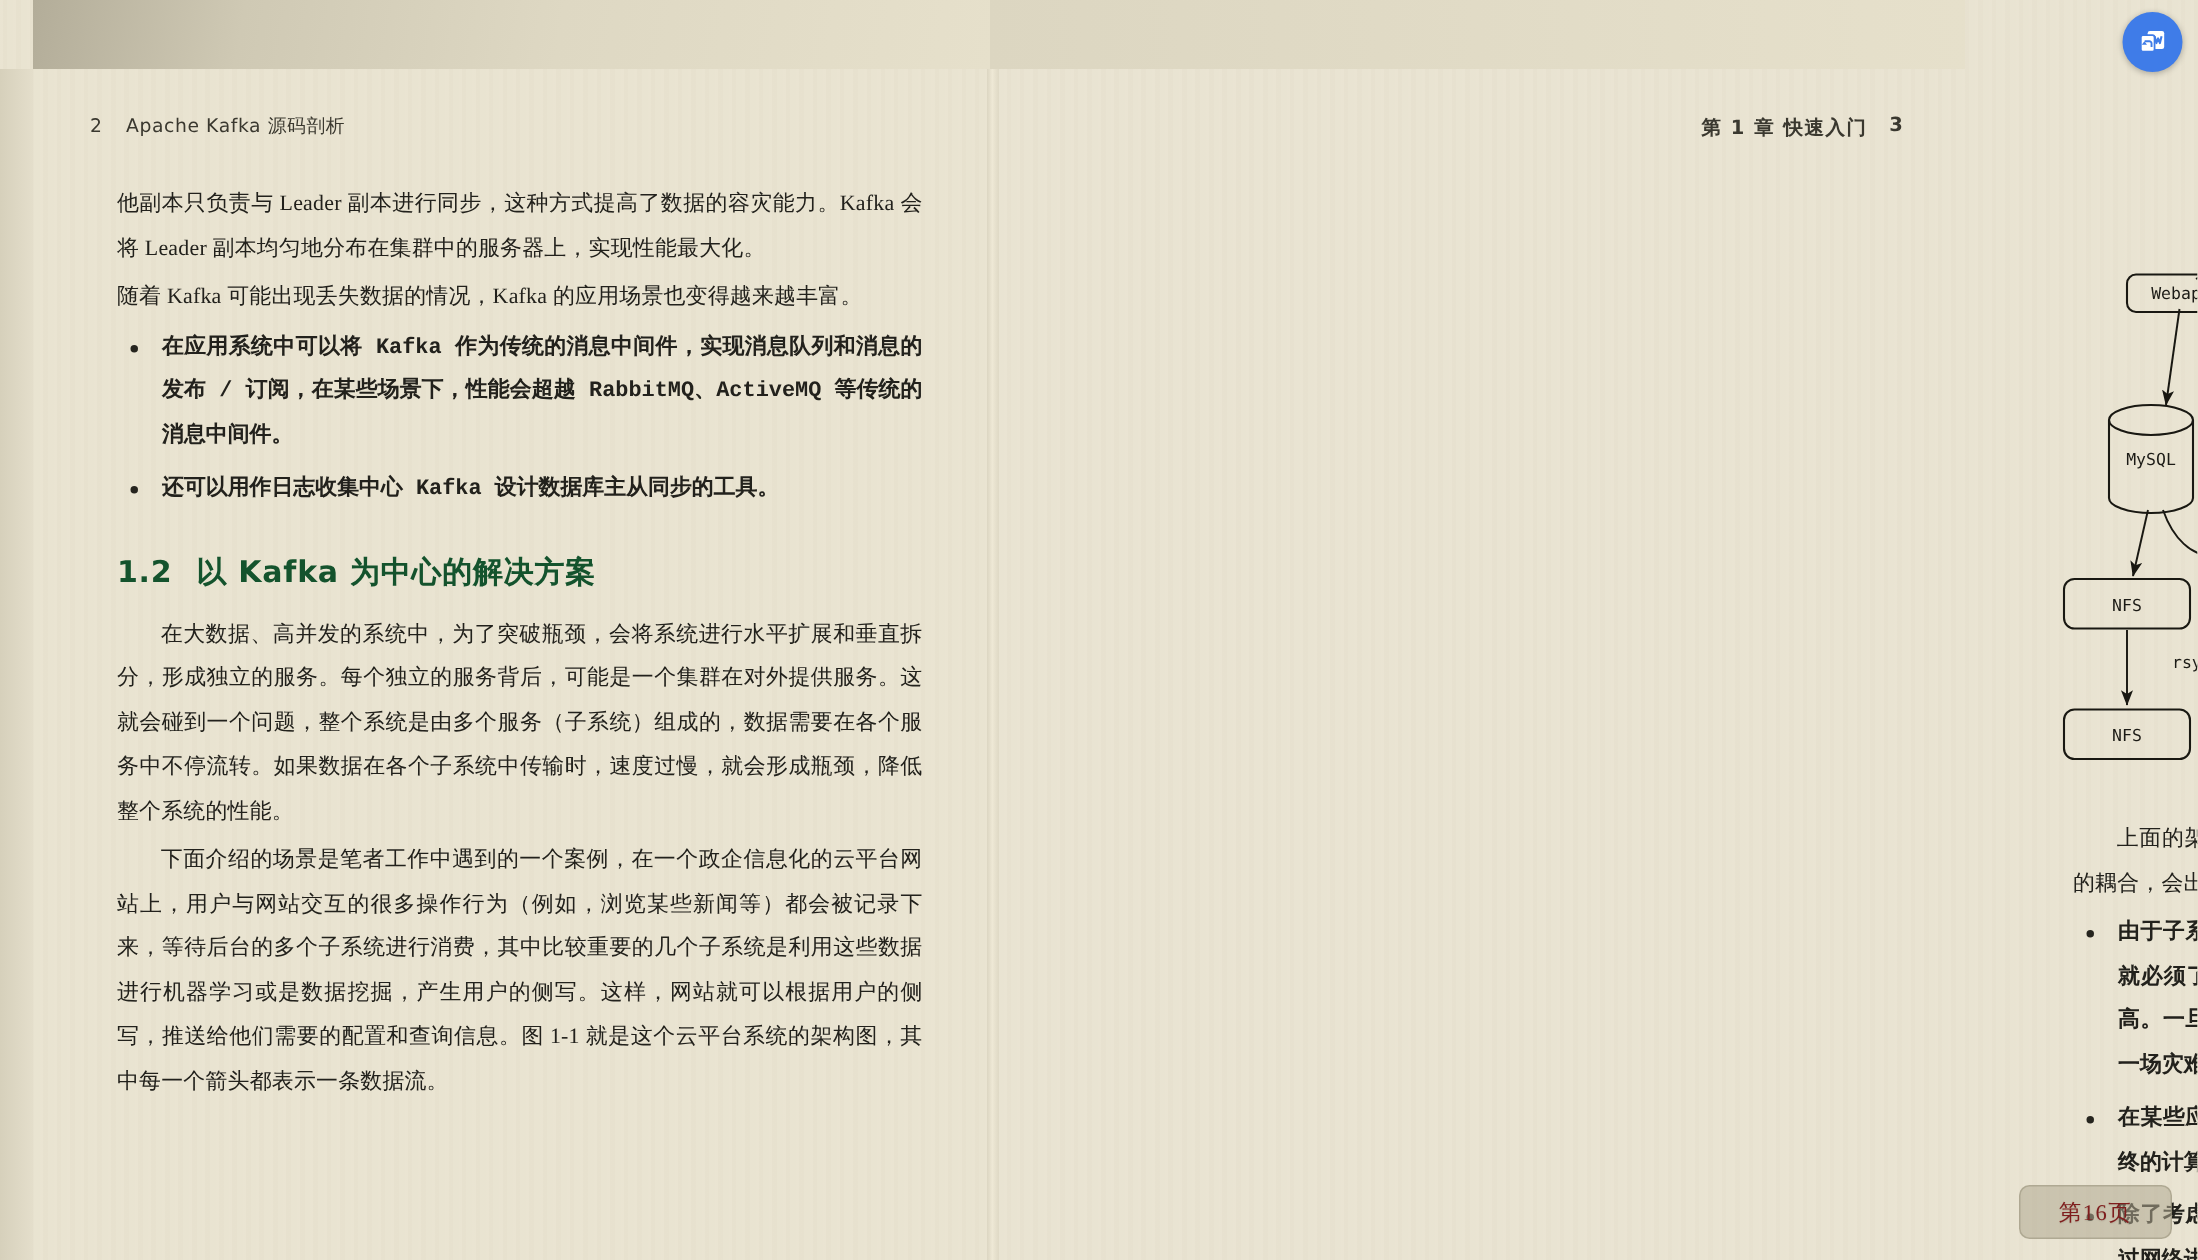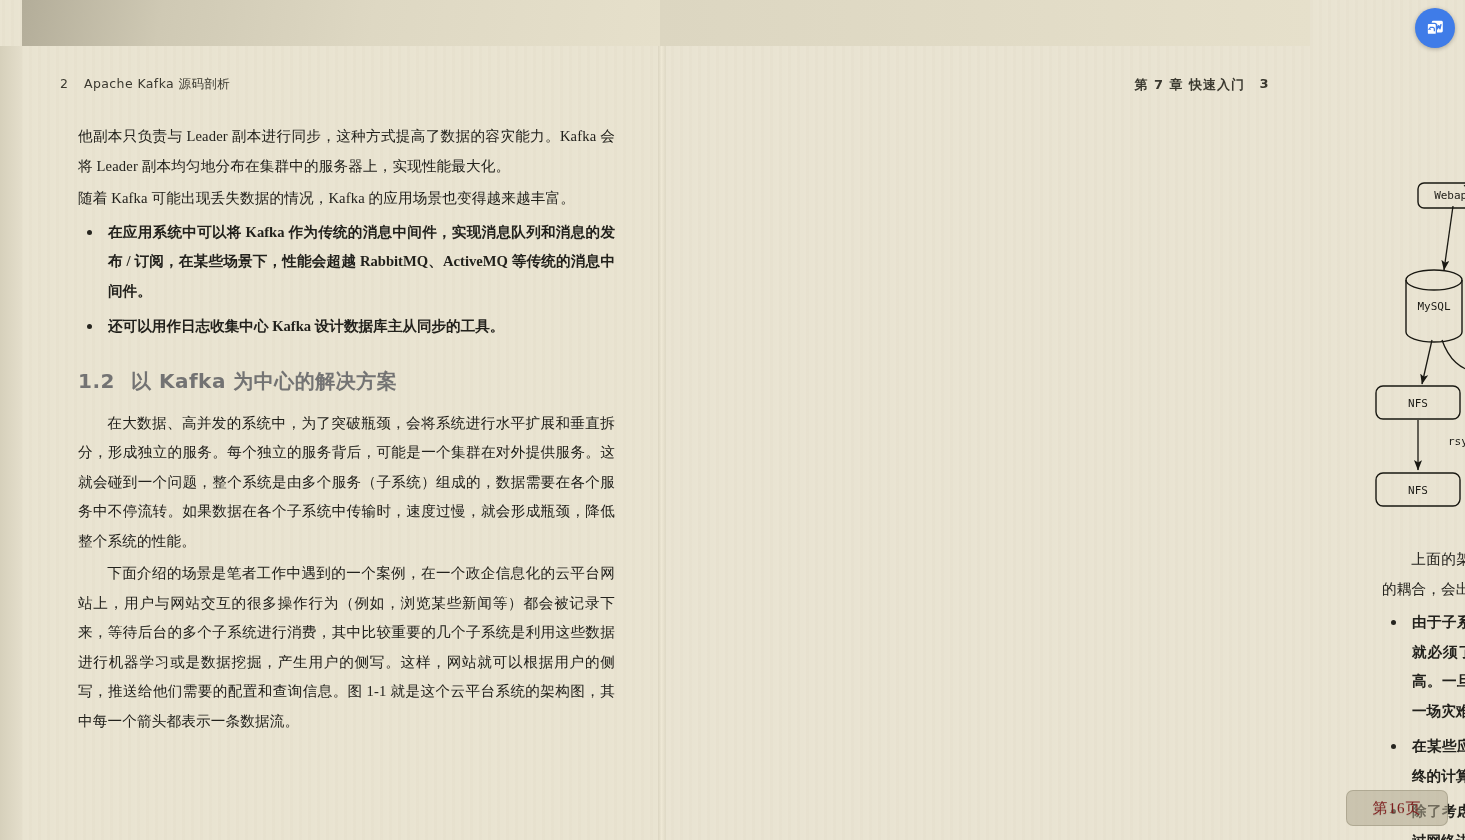--- a/index.html
+++ b/index.html
@@ -63,31 +63,31 @@
     letter-spacing:.15px;
   }
   p.indent{text-indent:2em;}
   p.hang{margin-left:0;}
 
   ul.bul{list-style:none;margin:4px 0 4px 0;padding:0;}
   ul.bul li{
     position:relative;padding-left:30px;margin-bottom:6px;
     font-size:14.6px;line-height:29.5px;color:#22211c;
     text-align:justify;font-weight:600;
-    font-family:Liberation Serif, serif;
+    font-family:Liberation Mono, monospace;
   }
   ul.bul li:before{
     content:"";position:absolute;left:9px;top:12px;
     width:5px;height:5px;border-radius:50%;background:#26251f;
   }
 
   h2.sec{
     margin:26px 0 14px 0;
     font-family:"DejaVu Sans","Liberation Sans",sans-serif;
-    font-size:20px;font-weight:600;color:#737373;letter-spacing:.5px;
+    font-size:20px;font-weight:600;color:#14532d;letter-spacing:.5px;
   }
   h2.sec .num{margin-right:16px;}
 
   
   .figwrap{position:absolute;left:700px;top:118px;width:580px;height:410px;}
   .figcap{
     position:absolute;left:700px;top:518px;width:580px;text-align:center;
     font-size:13px;color:#26251f;font-family:"Liberation Serif",serif;font-weight:600;
   }
   svg.diagram{position:absolute;inset:0;width:580px;height:410px;}
@@ -144,21 +144,21 @@
 
       <p class="body indent">在大数据、高并发的系统中，为了突破瓶颈，会将系统进行水平扩展和垂直拆分，形成独立的服务。每个独立的服务背后，可能是一个集群在对外提供服务。这就会碰到一个问题，整个系统是由多个服务（子系统）组成的，数据需要在各个服务中不停流转。如果数据在各个子系统中传输时，速度过慢，就会形成瓶颈，降低整个系统的性能。</p>
       <p class="body indent">下面介绍的场景是笔者工作中遇到的一个案例，在一个政企信息化的云平台网站上，用户与网站交互的很多操作行为（例如，浏览某些新闻等）都会被记录下来，等待后台的多个子系统进行消费，其中比较重要的几个子系统是利用这些数据进行机器学习或是数据挖掘，产生用户的侧写。这样，网站就可以根据用户的侧写，推送给他们需要的配置和查询信息。图 1-1 就是这个云平台系统的架构图，其中每一个箭头都表示一条数据流。</p>
     </div>
   </div>
 
   <div class="page page-right">
     <div class="grain"></div>
     <div class="topband r"></div>
 
-    <div class="runhead rh-r-title">第 7 章  快速入门</div>
+    <div class="runhead rh-r-title">第 1 章  快速入门</div>
     <div class="runhead rh-r-num">3</div>
 
     <div class="figwrap">
       <svg class="diagram" viewBox="0 0 580 410">
         <defs>
           <marker id="ah" markerWidth="9" markerHeight="9" refX="7.6" refY="3.1" orient="auto" markerUnits="strokeWidth">
             <path d="M0,0 L8,3.1 L0,6.2 L1.9,3.1 z" fill="#191812"></path>
           </marker>
         </defs>
 

